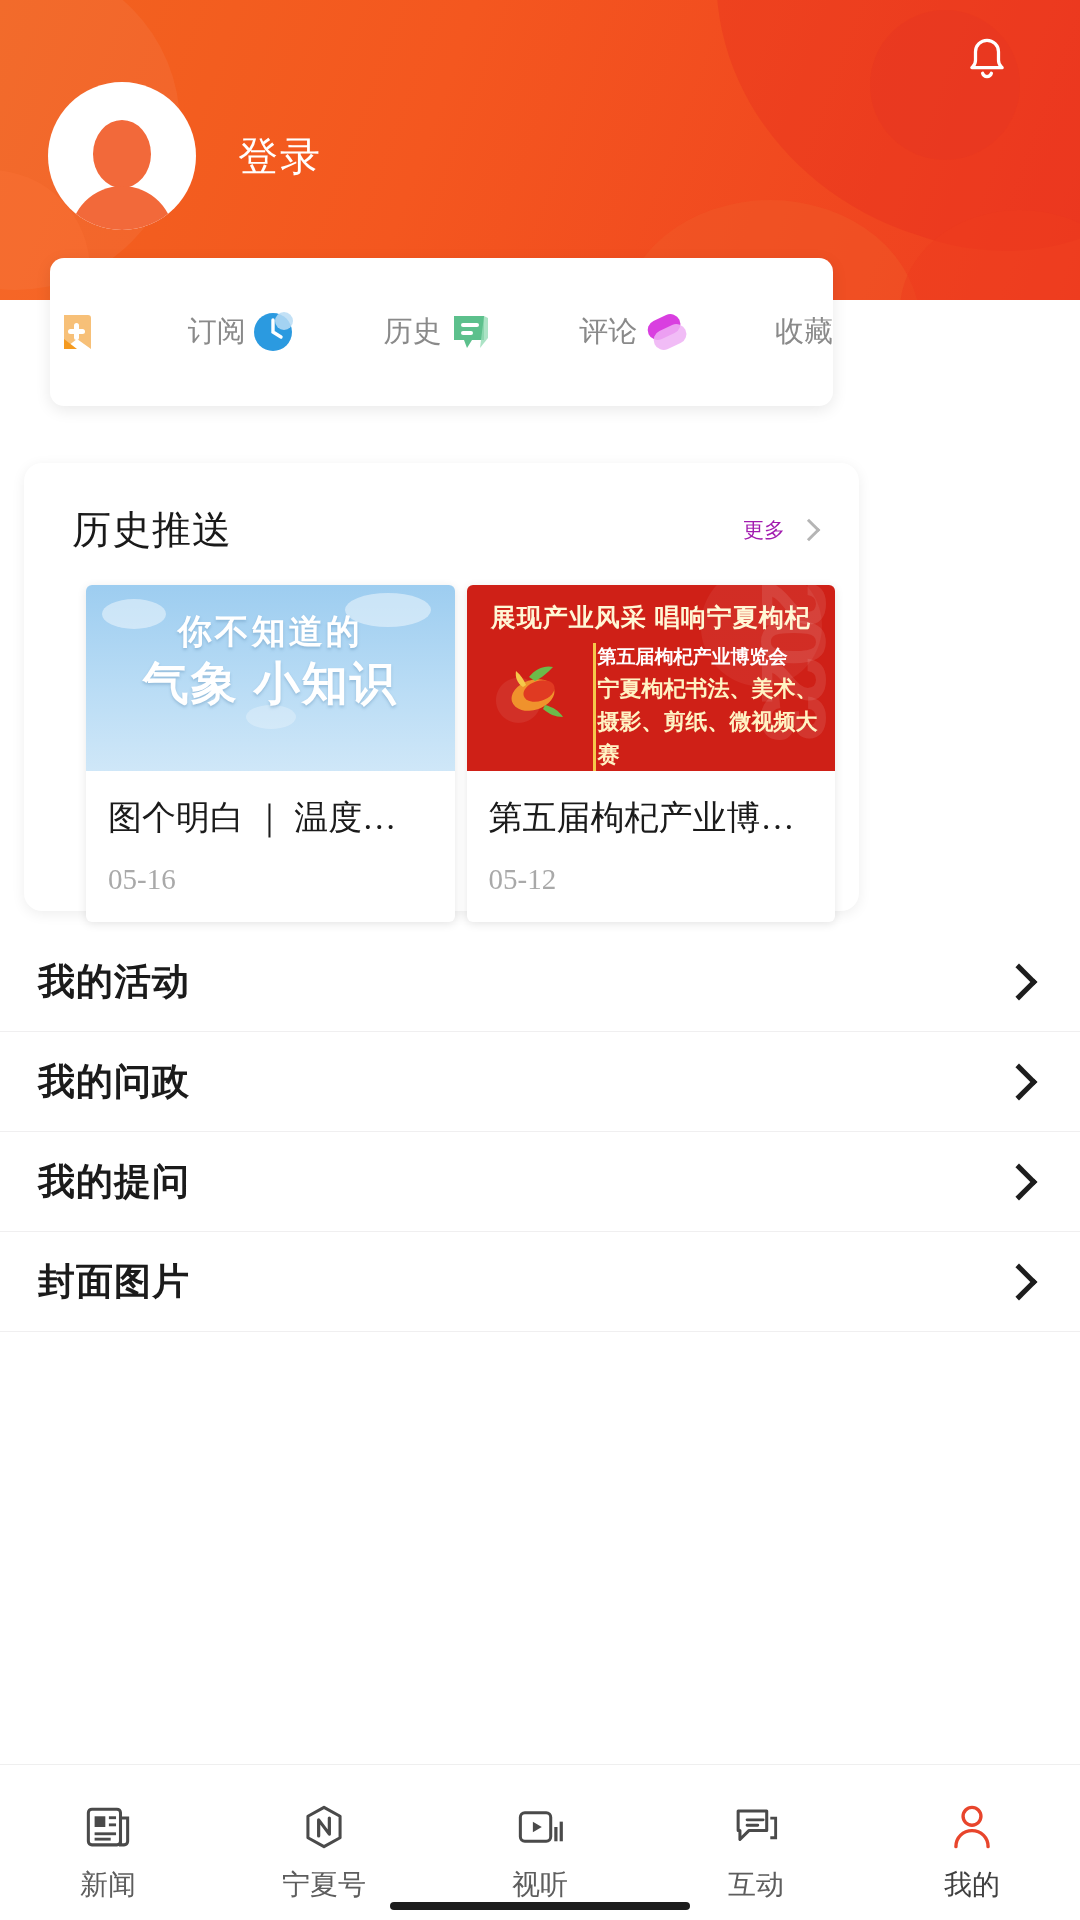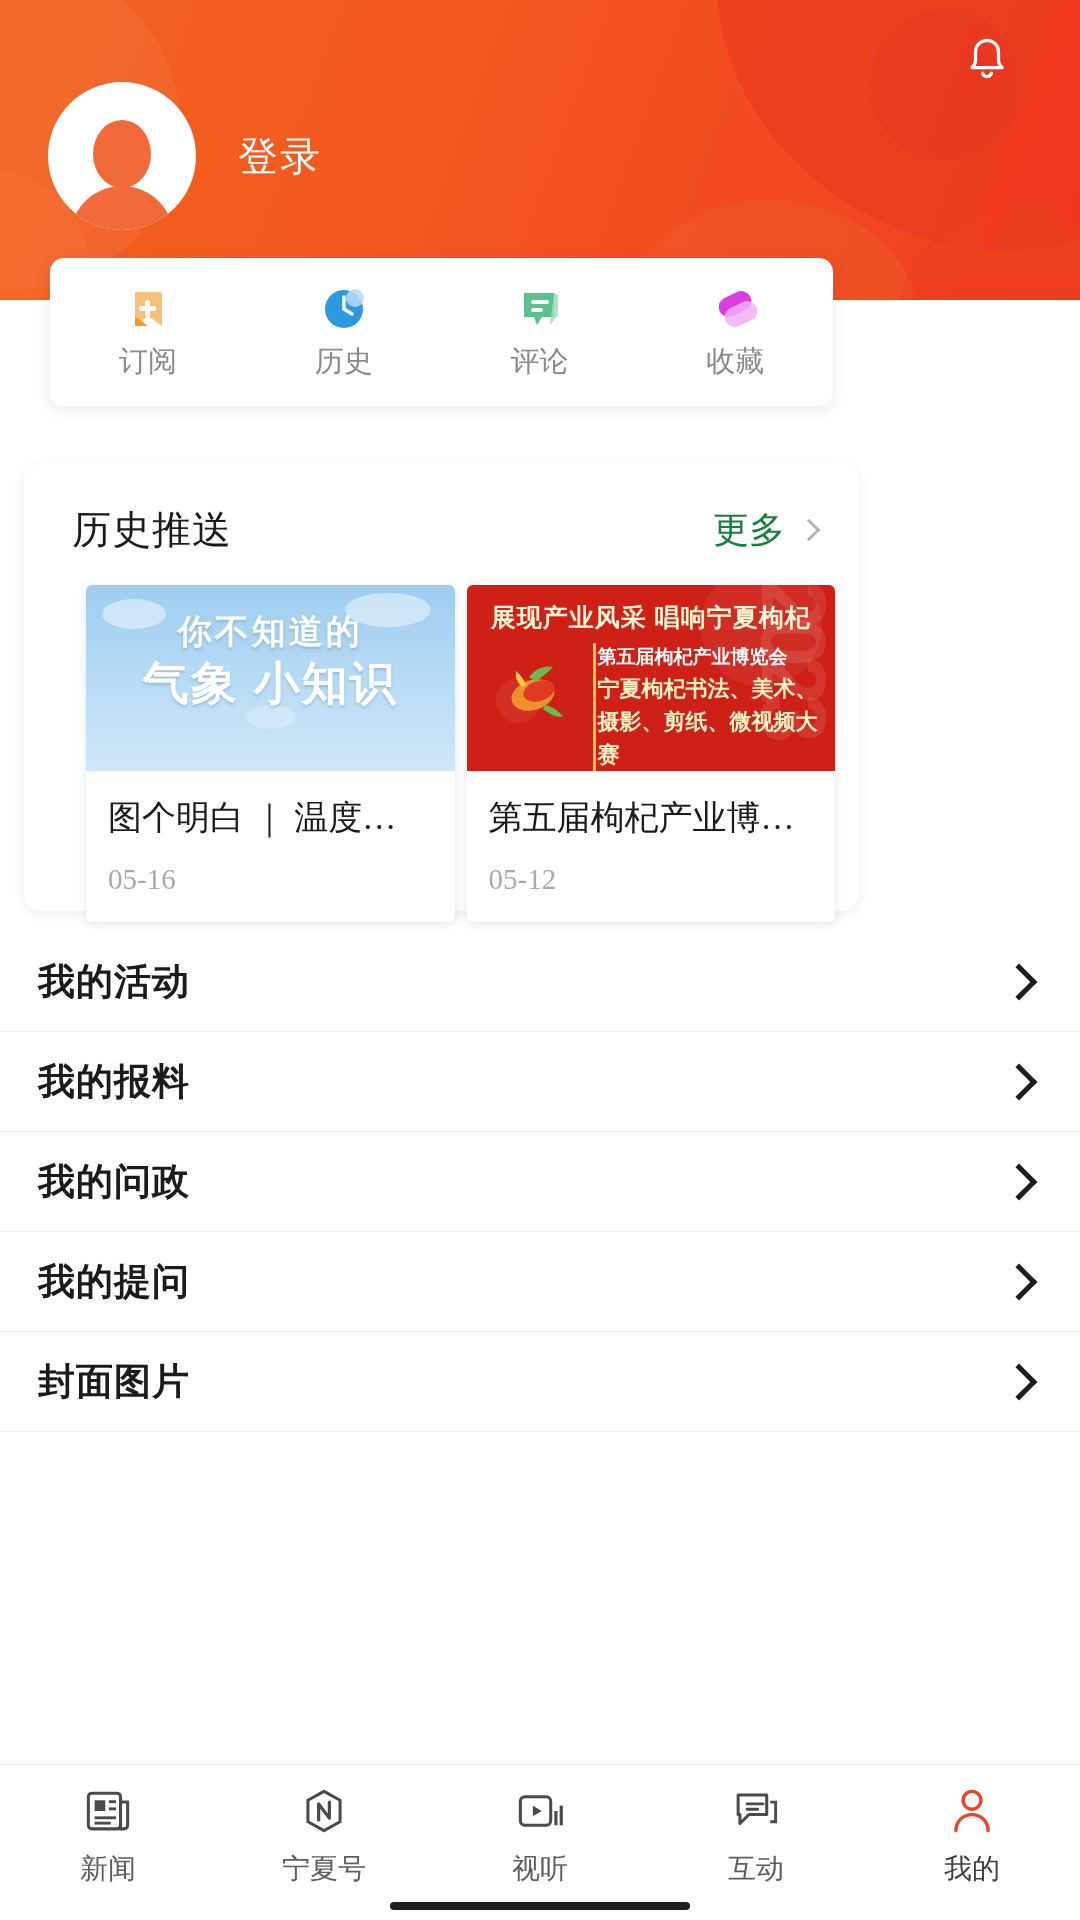--- a/index.html
+++ b/index.html
@@ -66,43 +66,43 @@
 
   
   .quick-card {
     position:absolute; left:50px; top:258px; width:783px; height:148px;
     background:#fff; border-radius:14px;
     box-shadow:0 4px 16px rgba(0,0,0,0.09);
     display:flex; align-items:center;
     z-index:5;
   }
   .quick-item {
-    flex:1; display:flex; flex-direction:column;
-    align-items:center; justify-content:center; gap:6px;
+    flex:1; display:flex; flex-direction:row;
+    align-items:center; justify-content:space-between; gap:6px;
   }
   .qicon { width:54px; height:54px; position:relative; }
   .qlabel { font-size:29px; color:#8a8a8a; font-family:"Liberation Serif", serif; }
 
   
   .hp-card {
     position:absolute; left:24px; top:463px; width:835px; height:448px;
     background:#fff; border-radius:18px;
     box-shadow:0 3px 14px rgba(0,0,0,0.07);
   }
   .hp-head {
     display:flex; align-items:center; justify-content:space-between;
     padding:40px 42px 0 48px;
     gap:35px;
   }
   .hp-title {
     font-size:39px; color:#1a1a1a; font-weight:normal;
     font-family:"Liberation Serif", serif; letter-spacing:1px;
   }
   .hp-more { display:flex; align-items:center; gap:16px; }
-  .hp-more-text { font-size:36px; color:#15803d; font-family:"Liberation Serif", serif; }
+  .hp-more-text { font-size:21px; color:#a21caf; font-family:"Liberation Serif", serif; }
   .chev-sm { width:16px; height:16px; border-right:3px solid #b5b5b5;
              border-top:3px solid #b5b5b5; transform:rotate(45deg); }
 
   .news-row { display:flex; gap:12px; padding:28px 24px 0 62px; }
   .news-item {
     width:386px; background:#fff; border-radius:6px;
     box-shadow:0 2px 10px rgba(0,0,0,0.10);
     overflow:hidden;
   }
   .news-thumb { width:100%; height:186px; position:relative; overflow:hidden; }
@@ -163,21 +163,21 @@
     border-bottom:1px solid #f0eff0; background:#fff;
   }
   .menu-label { font-size:37px; color:#1b1b1b; font-family:"Liberation Serif", serif; letter-spacing:1px;font-weight:bold; }
   .chev-lg { width:26px; height:26px; border-right:5px solid #1d1d1d;
              border-top:5px solid #1d1d1d; transform:rotate(45deg); margin-right:6px; }
 
   
   .tabbar {
     position:absolute; left:0; bottom:0; width:1080px; height:156px;
     background:#fff; border-top:1px solid #efefef;
-    display:flex; align-items:flex-start; padding-top:21px;
+    display:flex; align-items:center; padding-top:21px;
   }
   .tab { flex:1; display:flex; flex-direction:column; align-items:center; gap:14px; }
   .tab-icon { width:50px; height:50px; display:block; }
   .tab-label { font-size:28px; color:#5d5d5d; font-family:"Liberation Serif", serif; }
   .tab.active .tab-label { color:#404040; }
   .home-indicator {
     position:absolute; bottom:10px; left:50%; transform:translateX(-50%);
     width:300px; height:8px; background:#1d1d1d; border-radius:4px;
   }
 </style>
@@ -305,24 +305,20 @@
 
   </div>
 </div>
 
 <div class="menu">
   <div class="menu-row">
     <span class="menu-label">我的活动</span>
     <span class="chev-lg"></span>
   </div>
   <div class="menu-row">
-    <span class="menu-label">我的报料</span>
-    <span class="chev-lg"></span>
-  </div>
-  <div class="menu-row">
     <span class="menu-label">我的问政</span>
     <span class="chev-lg"></span>
   </div>
   <div class="menu-row">
     <span class="menu-label">我的提问</span>
     <span class="chev-lg"></span>
   </div>
   <div class="menu-row">
     <span class="menu-label">封面图片</span>
     <span class="chev-lg"></span>

